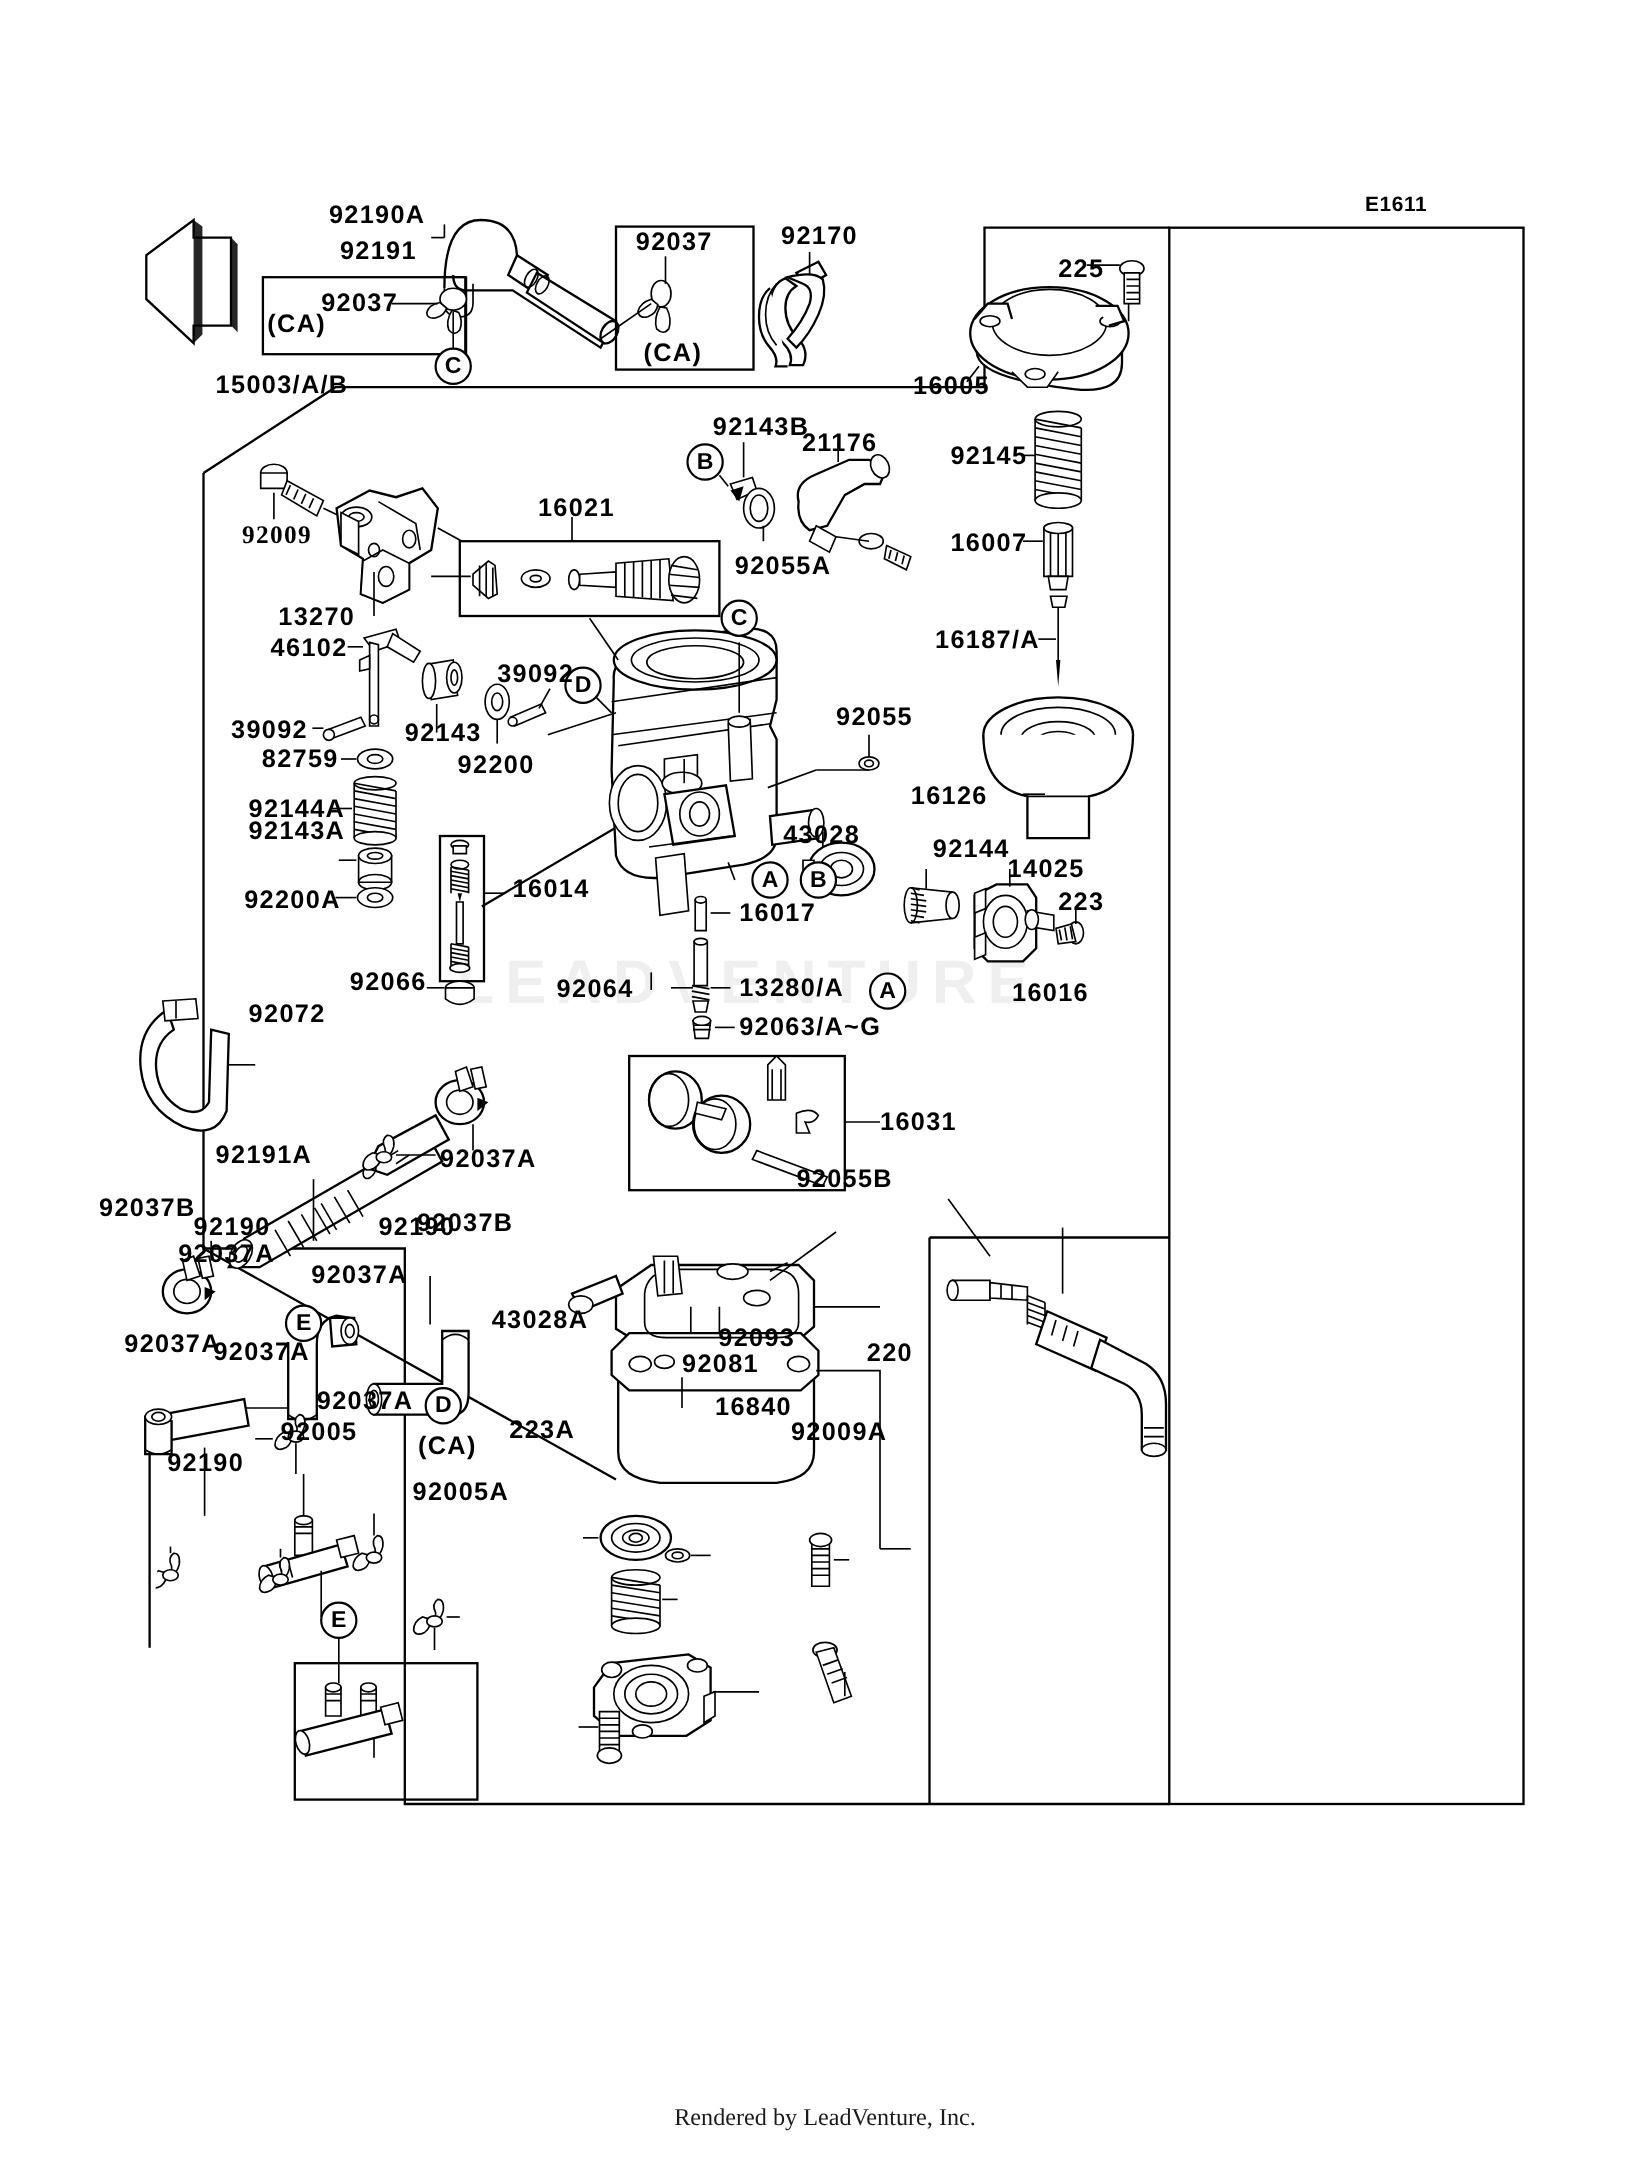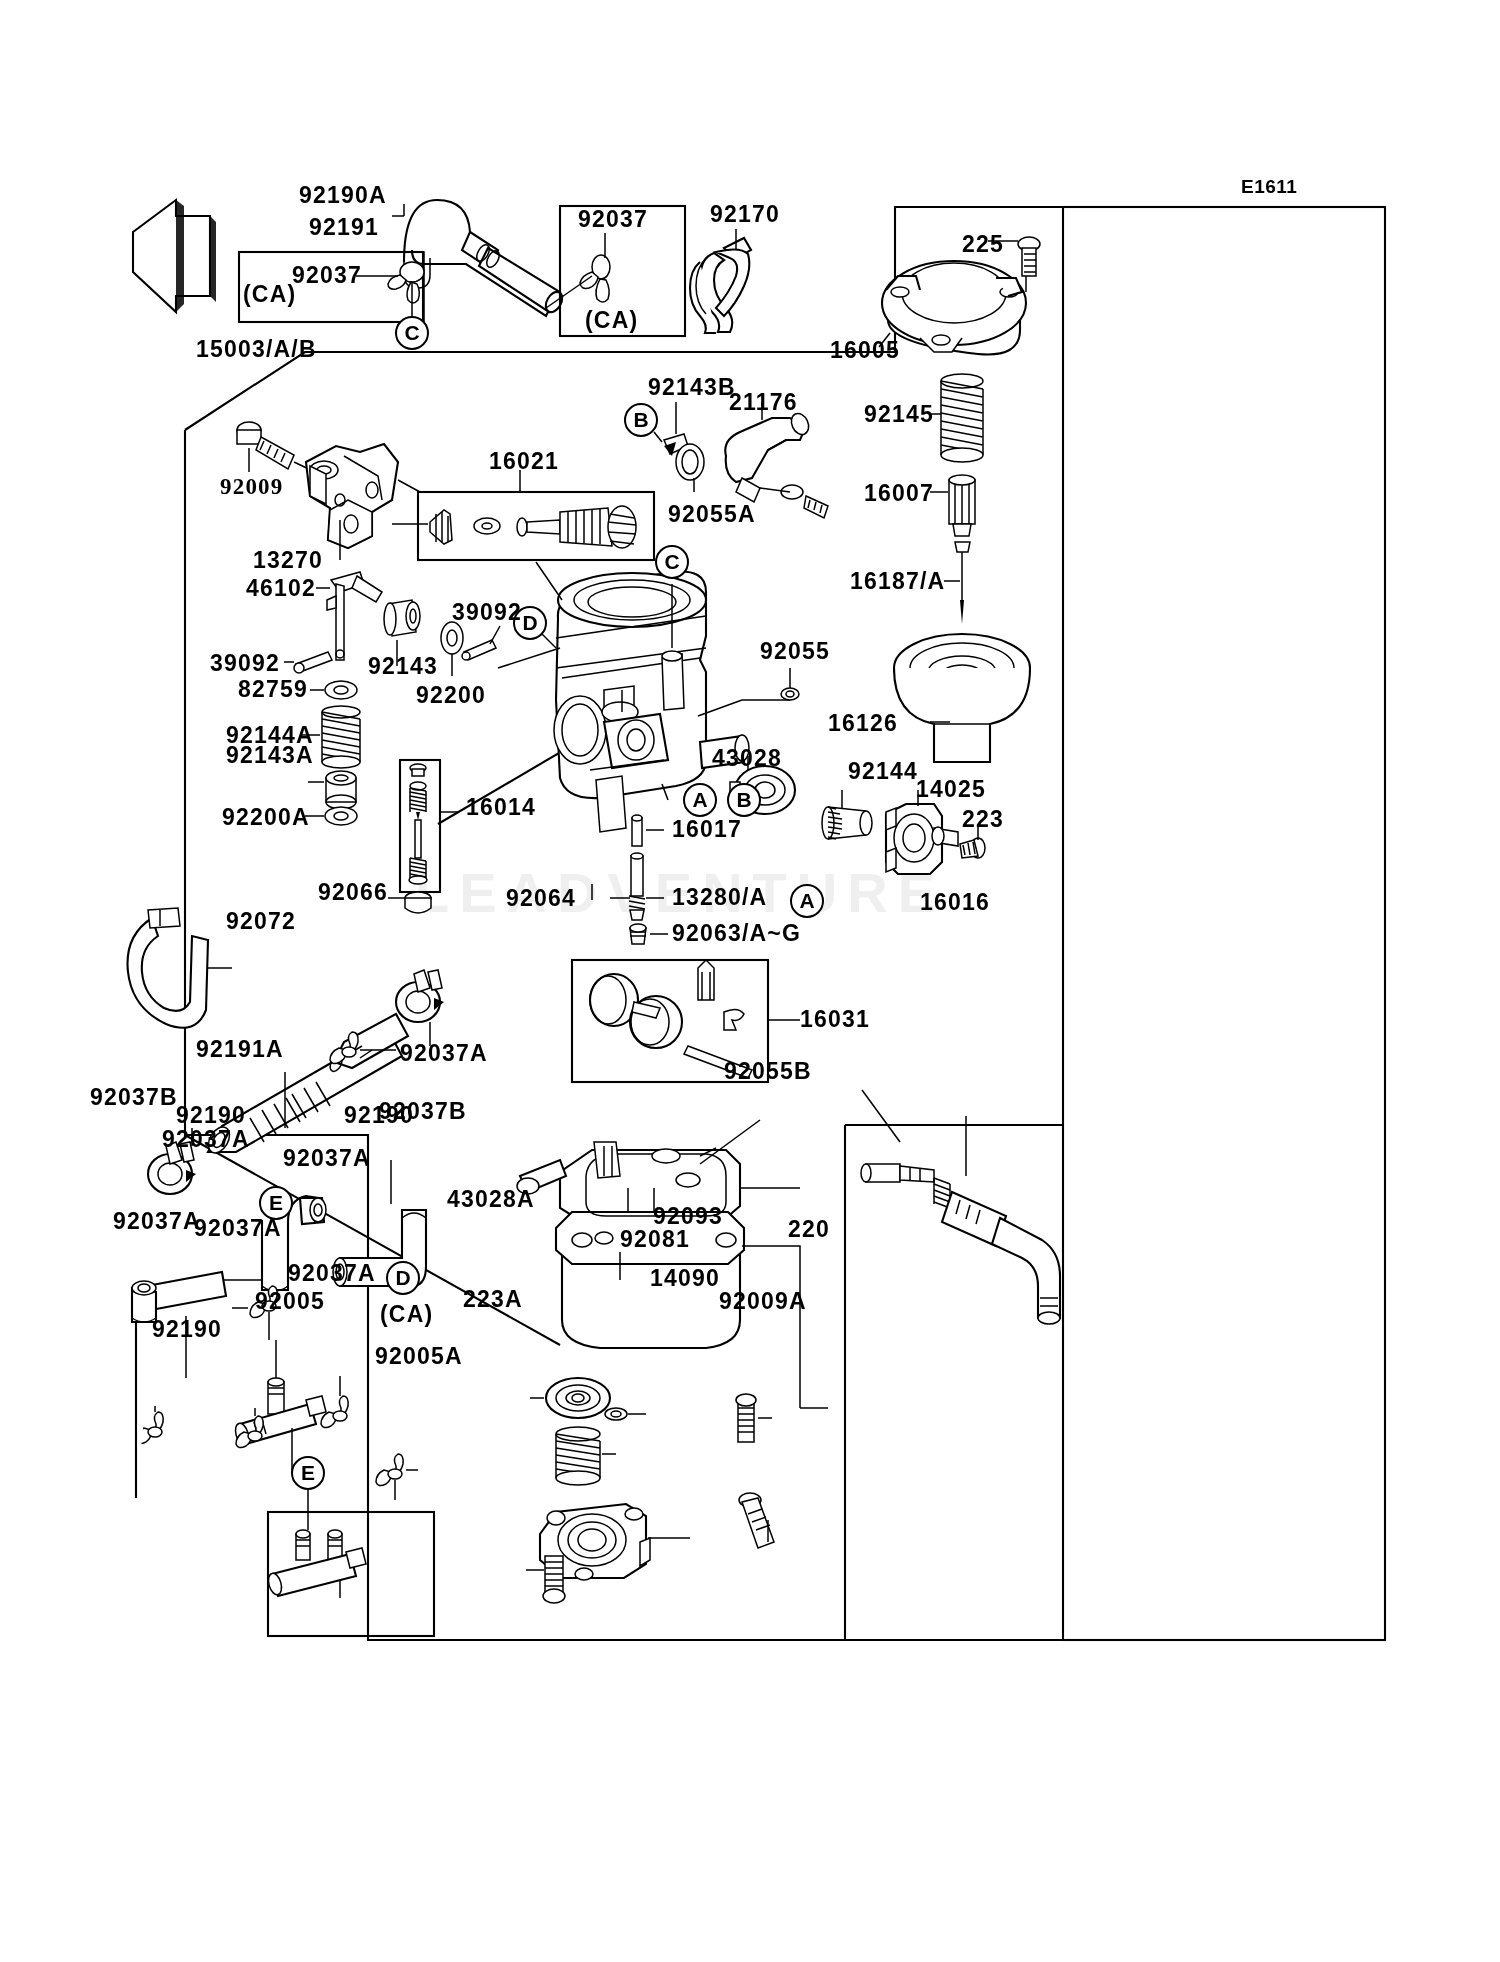--- a/index.html
+++ b/index.html
@@ -752,21 +752,22 @@
   <div class="lbl" style="left:162px; top:1128px;">92037A</div>
   <div class="lbl" style="left:283px; top:1147px;">92037A</div>
   <div class="lbl" style="left:113px; top:1210px;">92037A</div>
   <div class="lbl" style="left:194px; top:1217px;">92037A</div>
   <div class="lbl" style="left:447px; top:1188px;">43028A</div>
   <div class="lbl" style="left:653px; top:1205px;">92093</div>
   <div class="lbl" style="left:788px; top:1218px;">220</div>
   <div class="lbl" style="left:620px; top:1228px;">92081</div>
   <div class="lbl" style="left:288px; top:1262px;">92037A</div>
   <div class="lbl" style="left:255px; top:1290px;">92005</div>
-  <div class="lbl" style="left:650px; top:1267px;">14090</div>
+  <div class="lbl" style="left:650px; top:1267px;">16840</div>
   <div class="lbl" style="left:463px; top:1288px;">223A</div>
   <div class="lbl" style="left:719px; top:1290px;">92009A</div>
   <div class="lbl" style="left:152px; top:1318px;">92190</div>
   <div class="lbl" style="left:375px; top:1345px;">92005A</div>
   <div class="lbl" style="left:380px; top:1303px;">(CA)</div>
 
+  <div class="footer" style="top:1912px;">Rendered by LeadVenture, Inc.</div>
 
 </div>
 
 </body></html>

